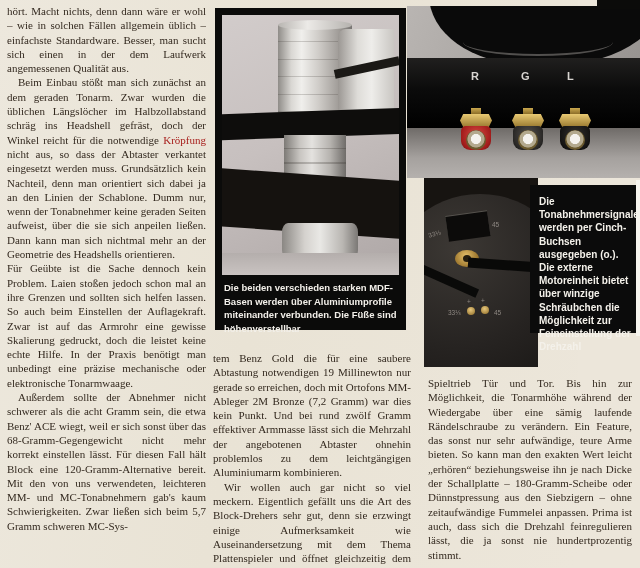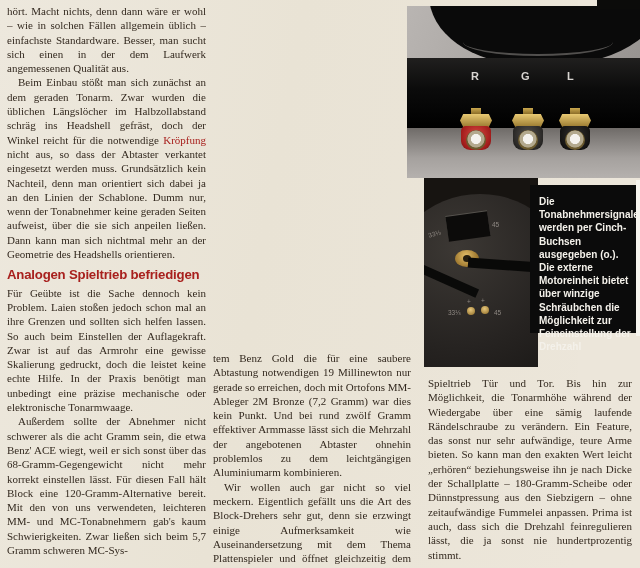--- a/index.html
+++ b/index.html
@@ -91,25 +91,38 @@
   .page-edge{position:absolute;left:636px;top:180px;width:4px;height:156px;background:#f6f4ee;}
 </style>
 </head>
 <body>
 
 <div class="page">
 
   <div class="col col1">
     <p>hört. Macht nichts, denn dann wäre er wohl – wie in solchen Fällen allgemein üblich – einfachste Standardware. Besser, man sucht sich einen in der dem Laufwerk angemessenen Qualität aus.</p>
     <p class="indent"><span>Beim Einbau stößt man sich zunächst an dem geraden Tonarm. Zwar wurden die üblichen Längslöcher im Halbzollabstand schräg ins Headshell gefräst, doch der Winkel reicht für die notwendige </span><span class="red">Kröpfung</span><span> nicht aus, so dass der Abtaster verkantet eingesetzt werden muss. Grundsätzlich kein Nachteil, denn man orientiert sich dabei ja an den Linien der Schablone. Dumm nur, wenn der Tonabnehmer keine geraden Seiten aufweist, über die sie sich anpeilen ließen. Dann kann man sich nichtmal mehr an der Geometrie des Headshells orientieren.</span></p>
-    <h2 class="heading">Analogen Spieltrieb befriedigen</h2>
     <p>Für Geübte ist die Sache dennoch kein Problem. Laien stoßen jedoch schon mal an ihre Grenzen und sollten sich helfen lassen. So auch beim Einstellen der Auflagekraft. Zwar ist auf das Armrohr eine gewisse Skalierung gedruckt, doch die leistet keine echte Hilfe. In der Praxis benötigt man unbedingt eine präzise mechanische oder elektronische Tonarmwaage.</p>
     <p class="indent">Außerdem sollte der Abnehmer nicht schwerer als die acht Gramm sein, die etwa Benz' ACE wiegt, weil er sich sonst über das 68-Gramm-Gegengewicht nicht mehr korrekt einstellen lässt. Für diesen Fall hält Block eine 120-Gramm-Alternative bereit. Mit den von uns verwendeten, leichteren MM- und MC-Tonabnehmern gab's kaum Schwierigkeiten. Zwar ließen sich beim 5,7 Gramm schweren MC-Sys-</p>
   </div>
 
+  <div class="photo-left">
+    <div class="img">
+      <div class="pillar"></div>
+      <div class="cyl2">
+        <div class="band"></div>
+      </div>
+      <div class="plate"></div>
+      <div class="pillar-mid"></div>
+      <div class="base-dark"></div>
+      <div class="foot"></div>
+      <div class="floor-l"></div>
+    </div>
+    <div class="cap">Die beiden verschieden starken MDF-Basen werden über Aluminiumprofile miteinander verbunden. Die Füße sind höhenverstellbar</div>
+  </div>
 
   <div class="photo-right">
     <div class="platter"></div>
     <div class="panel"></div>
     <span class="rgl" style="left:64px;">R</span>
     <span class="rgl" style="left:114px;">G</span>
     <span class="rgl" style="left:160px;">L</span>
     <div class="floor-r"></div>
     <div class="rca rca1" style="left:51px;">
       <div class="stem"></div>

